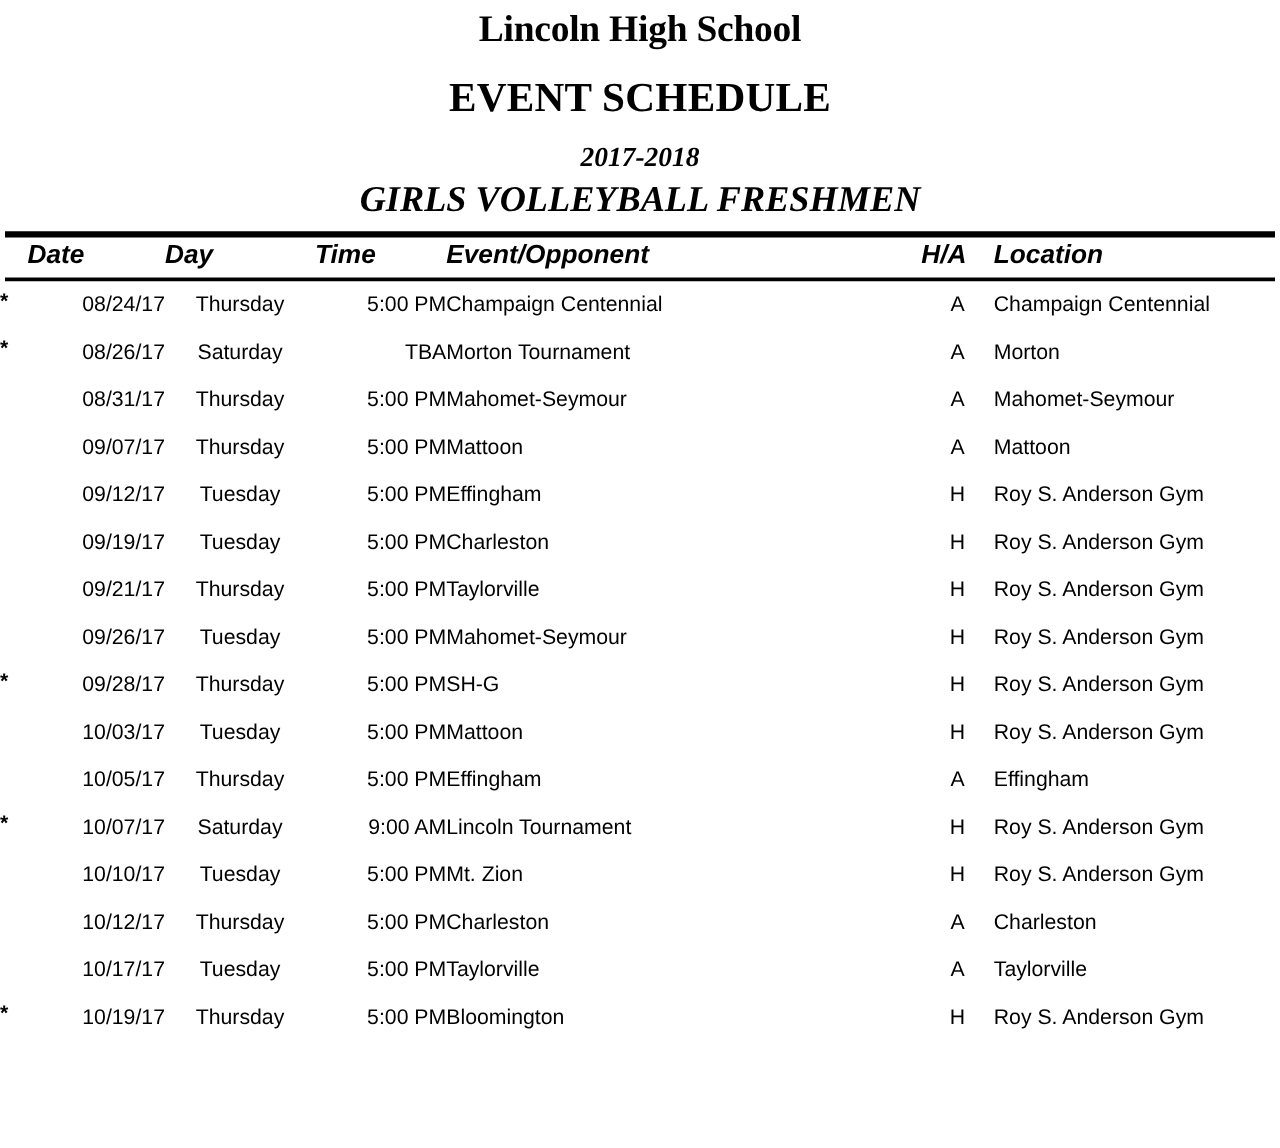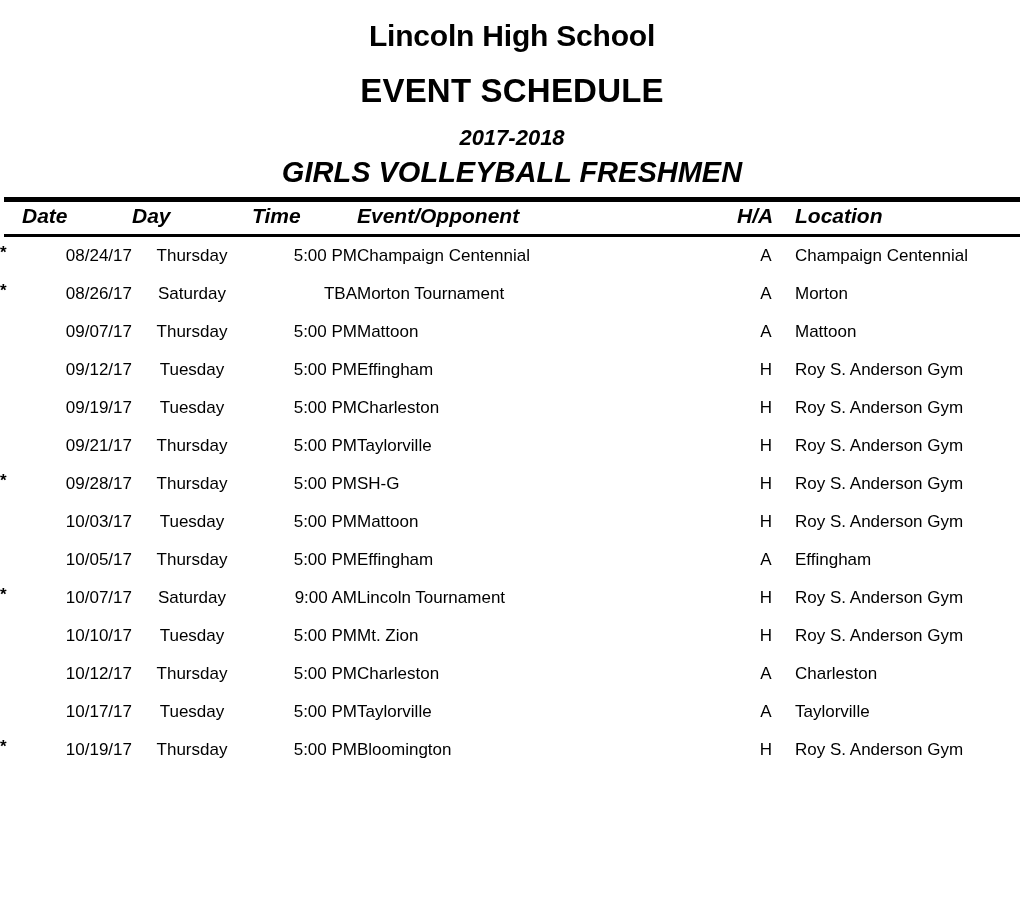--- a/index.html
+++ b/index.html
@@ -15,21 +15,22 @@
     overflow: hidden;
   }
   .page {
     position: relative;
     width: 1024px;
     height: 918px;
     box-sizing: border-box;
   }
   .header-block {
     text-align: center;
-    padding-top: 18px;
+    padding-top: 6px;
+    font-family: Liberation Serif, serif;
   }
   .school-name {
     font-size: 30px;
     font-weight: bold;
     line-height: 36px;
     letter-spacing: -0.2px;
   }
   .doc-title {
     font-size: 33px;
     font-weight: bold;
@@ -171,20 +172,29 @@
           <td class="star-cell">*</td>
           <td class="date-cell">08/26/17</td>
           <td class="day-cell">Saturday</td>
           <td class="time-cell">TBA</td>
           <td class="event-cell">Morton Tournament</td>
           <td class="ha-cell">A</td>
           <td class="loc-cell">Morton</td>
         </tr>
         <tr>
           <td class="star-cell"></td>
+          <td class="date-cell">08/31/17</td>
+          <td class="day-cell">Thursday</td>
+          <td class="time-cell">5:00 PM</td>
+          <td class="event-cell">Mahomet-Seymour</td>
+          <td class="ha-cell">A</td>
+          <td class="loc-cell">Mahomet-Seymour</td>
+        </tr>
+        <tr>
+          <td class="star-cell"></td>
           <td class="date-cell">09/07/17</td>
           <td class="day-cell">Thursday</td>
           <td class="time-cell">5:00 PM</td>
           <td class="event-cell">Mattoon</td>
           <td class="ha-cell">A</td>
           <td class="loc-cell">Mattoon</td>
         </tr>
         <tr>
           <td class="star-cell"></td>
           <td class="date-cell">09/12/17</td>
@@ -202,20 +212,29 @@
           <td class="event-cell">Charleston</td>
           <td class="ha-cell">H</td>
           <td class="loc-cell">Roy S. Anderson Gym</td>
         </tr>
         <tr>
           <td class="star-cell"></td>
           <td class="date-cell">09/21/17</td>
           <td class="day-cell">Thursday</td>
           <td class="time-cell">5:00 PM</td>
           <td class="event-cell">Taylorville</td>
+          <td class="ha-cell">H</td>
+          <td class="loc-cell">Roy S. Anderson Gym</td>
+        </tr>
+        <tr>
+          <td class="star-cell"></td>
+          <td class="date-cell">09/26/17</td>
+          <td class="day-cell">Tuesday</td>
+          <td class="time-cell">5:00 PM</td>
+          <td class="event-cell">Mahomet-Seymour</td>
           <td class="ha-cell">H</td>
           <td class="loc-cell">Roy S. Anderson Gym</td>
         </tr>
         <tr>
           <td class="star-cell">*</td>
           <td class="date-cell">09/28/17</td>
           <td class="day-cell">Thursday</td>
           <td class="time-cell">5:00 PM</td>
           <td class="event-cell">SH-G</td>
           <td class="ha-cell">H</td>

